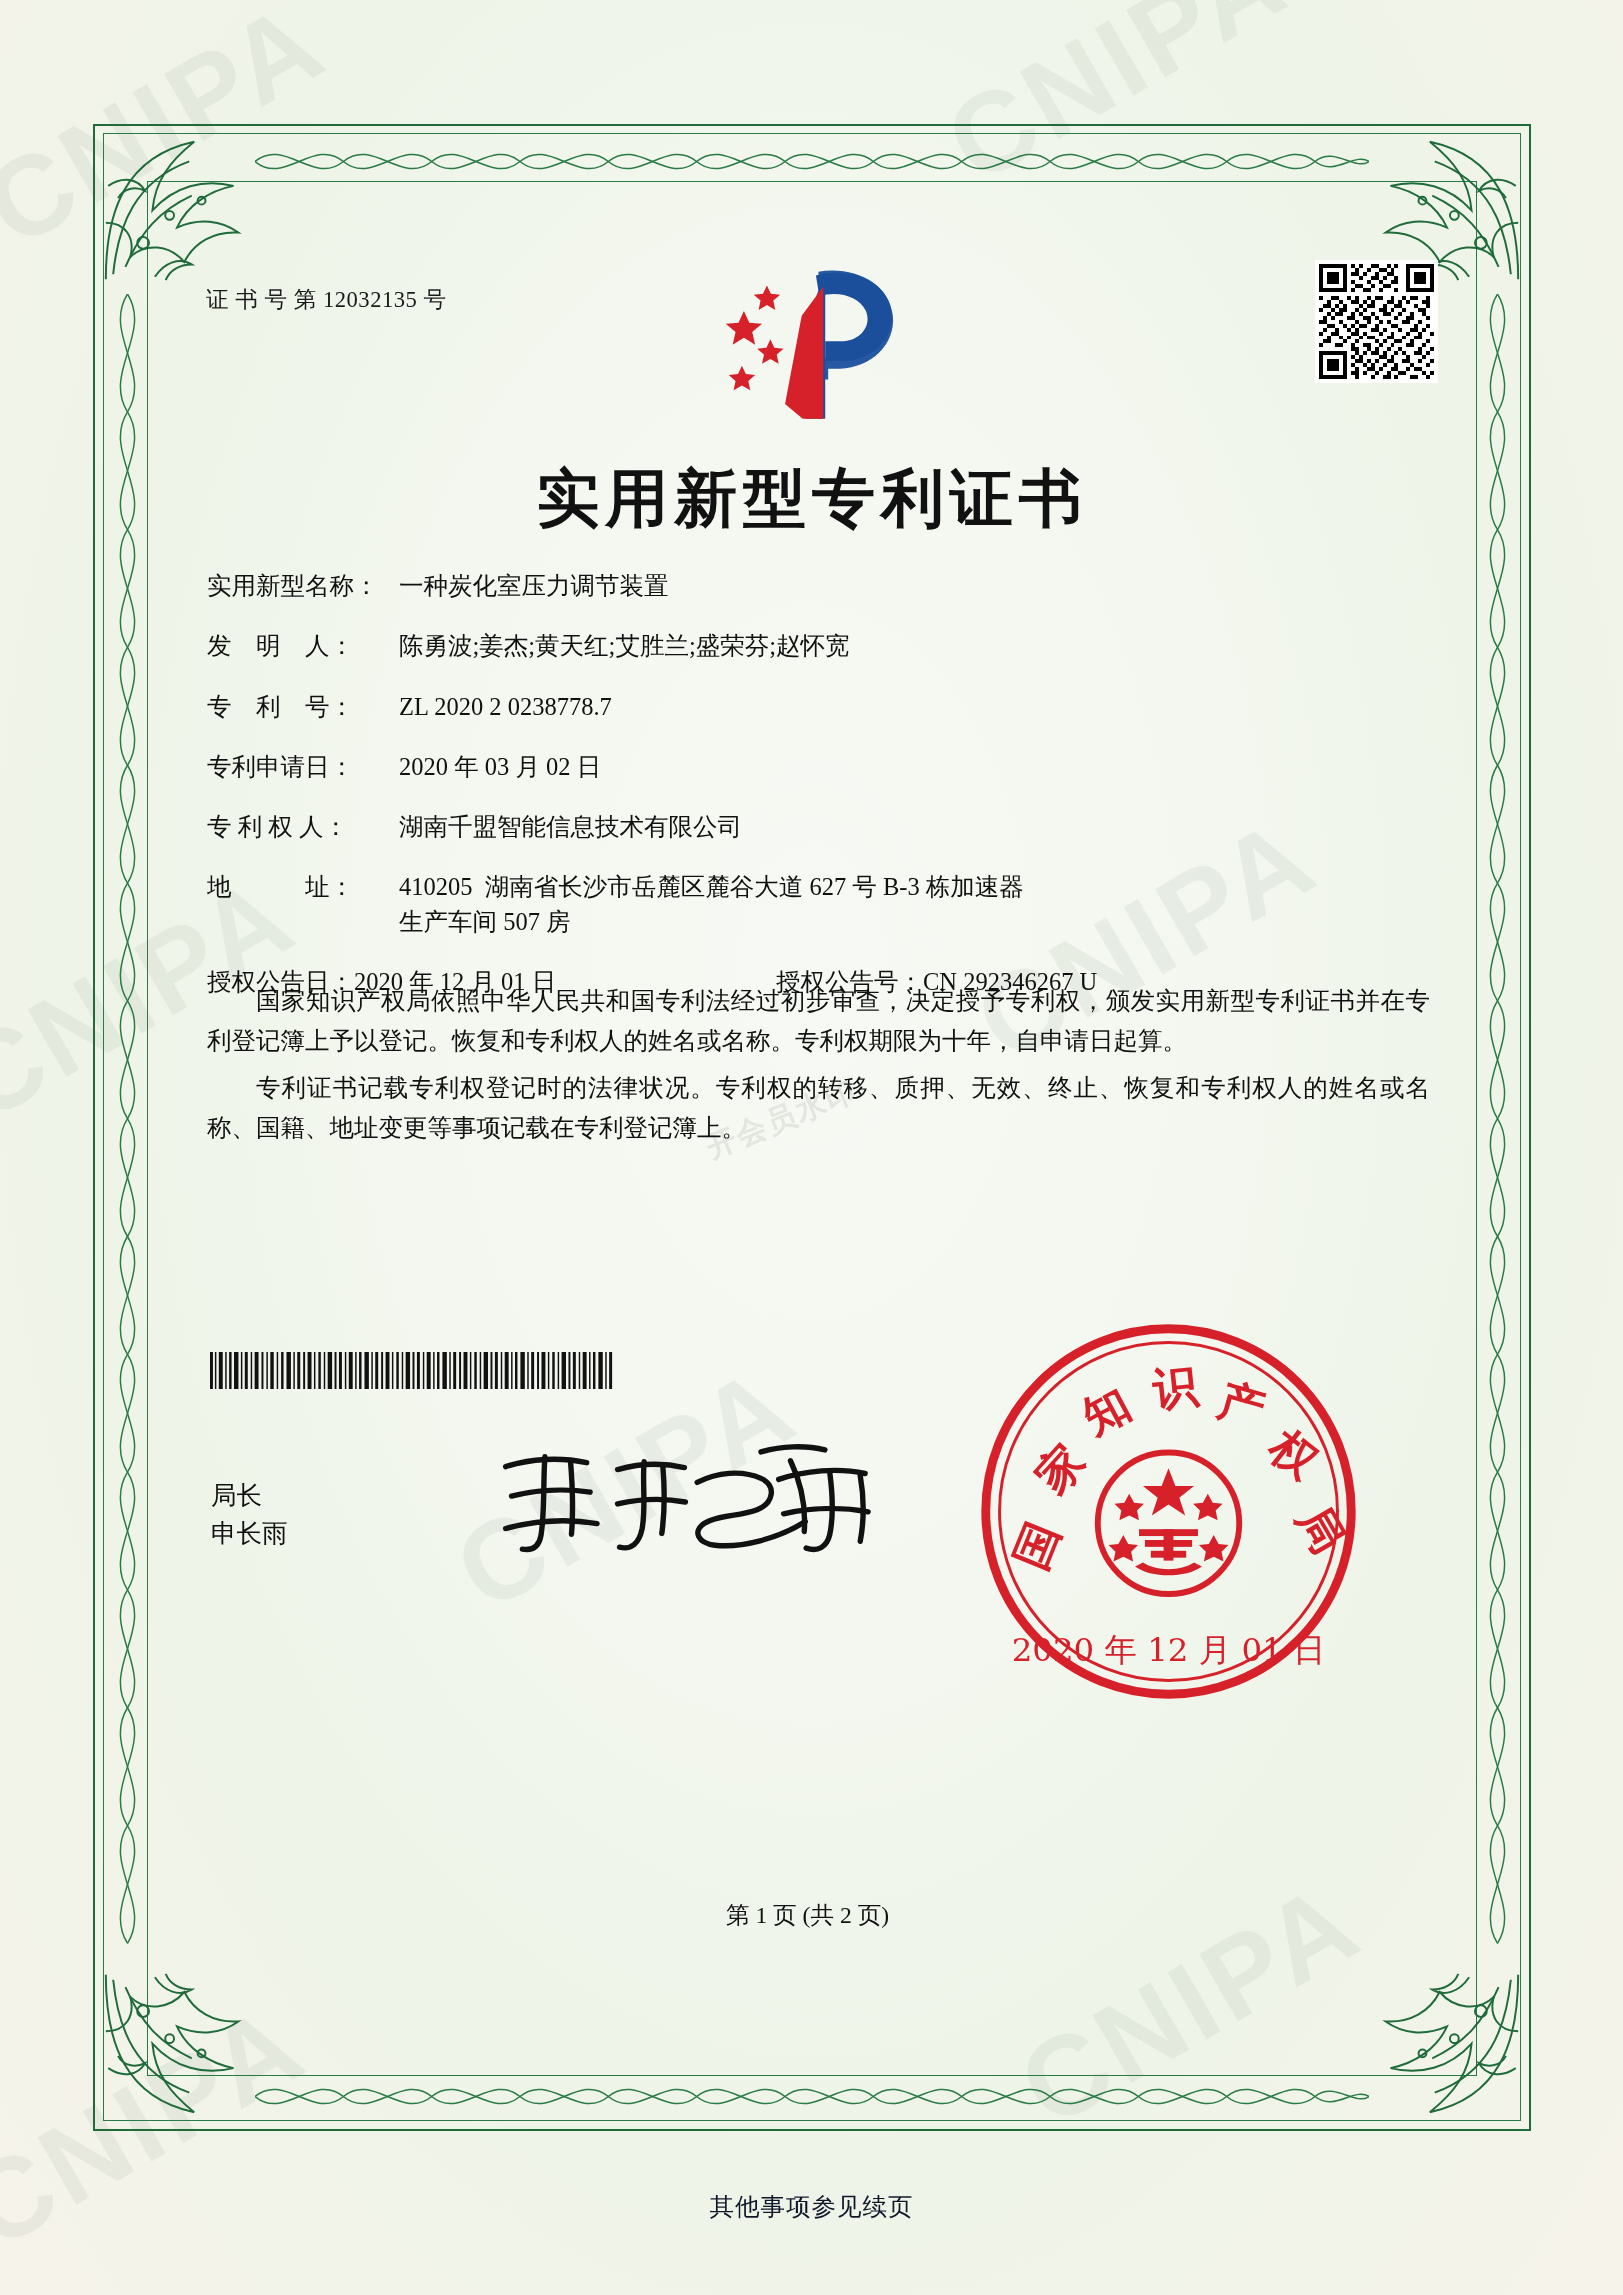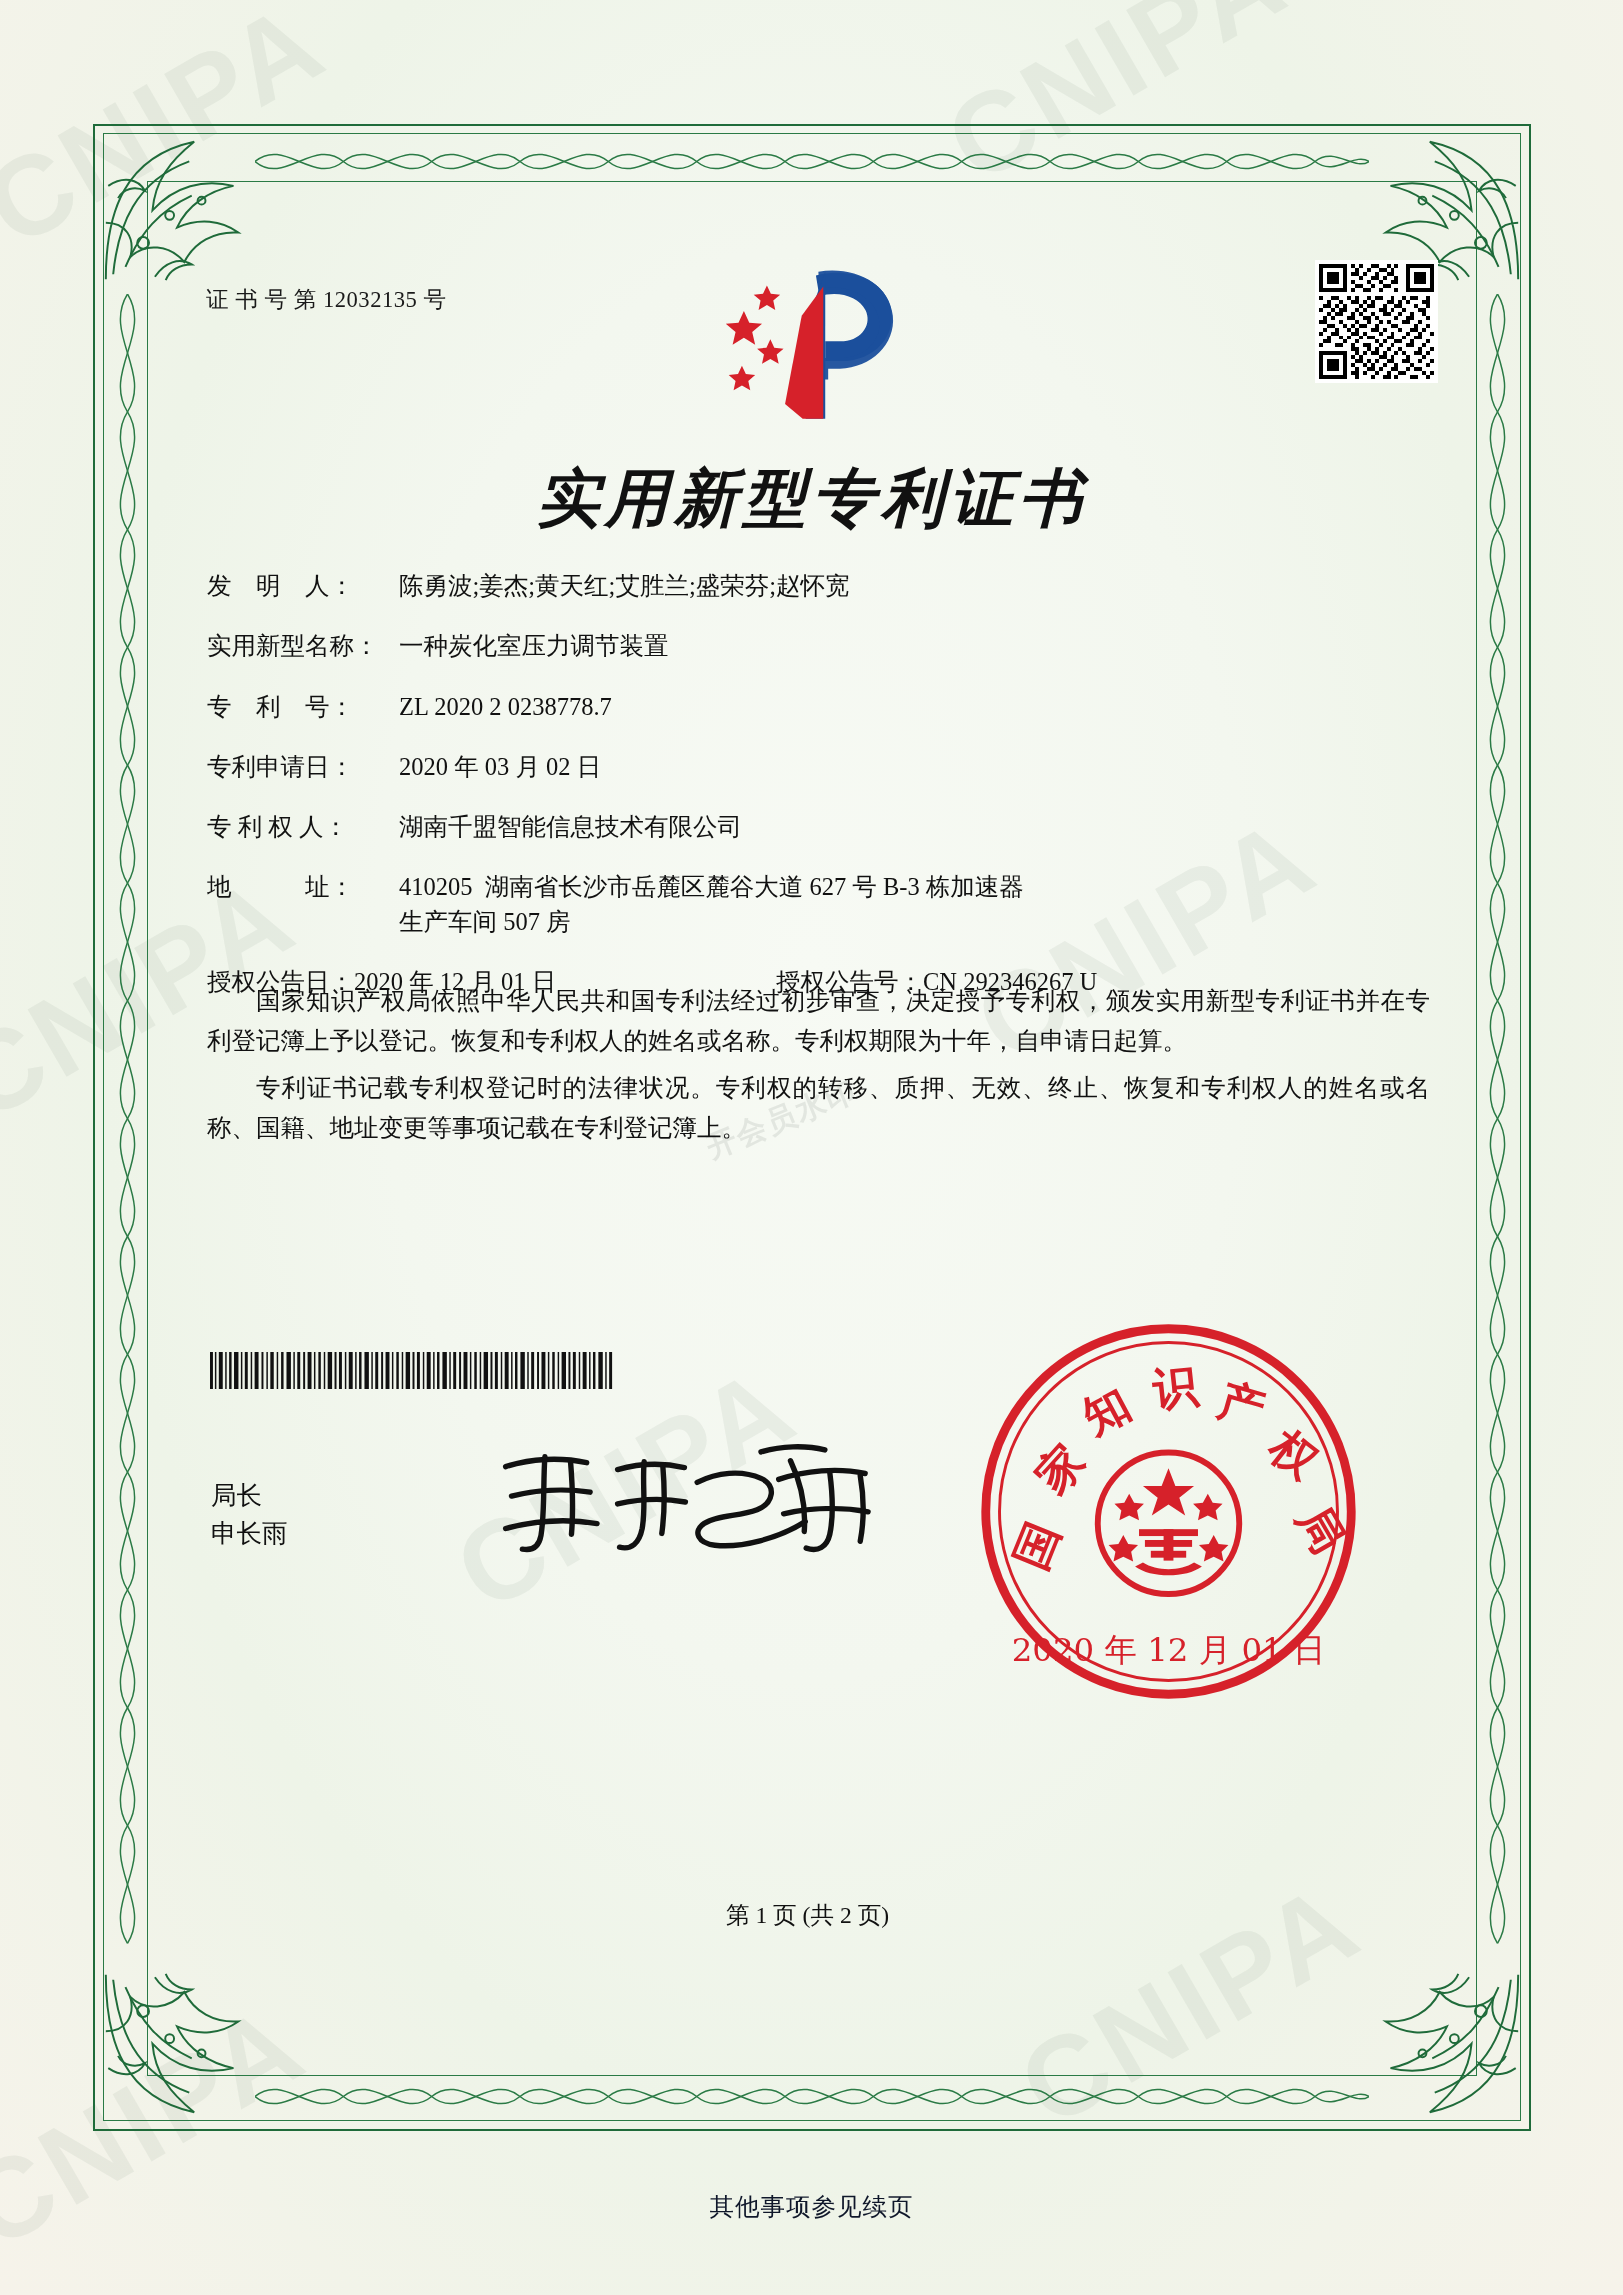--- a/index.html
+++ b/index.html
@@ -155,21 +155,20 @@
     position: absolute;
     left: 0;
     right: 0;
     top: 275px;
     text-align: center;
     font-size: 63px;
     font-weight: bold;
     letter-spacing: 5.9px;
     color: #111;
     font-family: "DejaVu Serif", "Liberation Serif", serif;
-    font-style: italic;
   }
 
   
   .fields {
     position: absolute;
     left: 60px;
     top: 388px;
     right: 39px;
   }
   .row {
@@ -621,26 +620,26 @@
           <polygon points="150,168 158,185 177,187 163,199 167,218 150,208 133,218 137,199 123,187 142,185"></polygon>
           <polygon points="92,222 100,239 119,241 105,253 109,272 92,262 75,272 79,253 65,241 84,239"></polygon>
         </g>
       </svg>
     </div>
 
     <div class="title">实用新型专利证书</div>
 
     <div class="fields">
       <div class="row">
+        <span class="lbl lbl-w">实用新型名称：</span>
+        <span class="val">一种炭化室压力调节装置</span>
+      </div>
+      <div class="row">
         <span class="lbl lbl-w">发　明　人：</span>
         <span class="val">陈勇波;姜杰;黄天红;艾胜兰;盛荣芬;赵怀宽</span>
-      </div>
-      <div class="row">
-        <span class="lbl lbl-w">实用新型名称：</span>
-        <span class="val">一种炭化室压力调节装置</span>
       </div>
       <div class="row">
         <span class="lbl lbl-w">专　利　号：</span>
         <span class="val">ZL 2020 2 0238778.7</span>
       </div>
       <div class="row">
         <span class="lbl lbl-w">专利申请日：</span>
         <span class="val">2020 年 03 月 02 日</span>
       </div>
       <div class="row">

